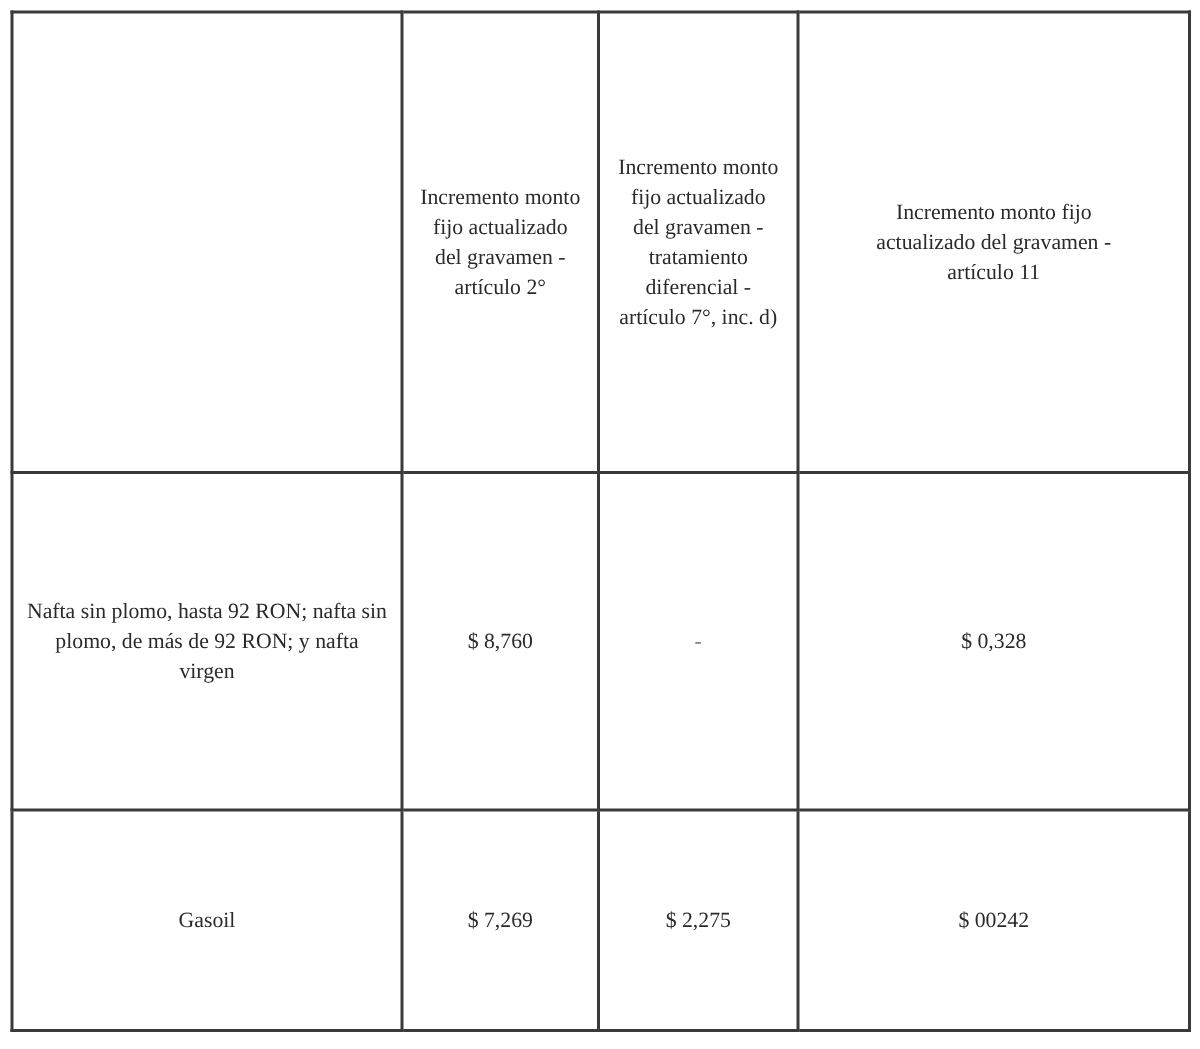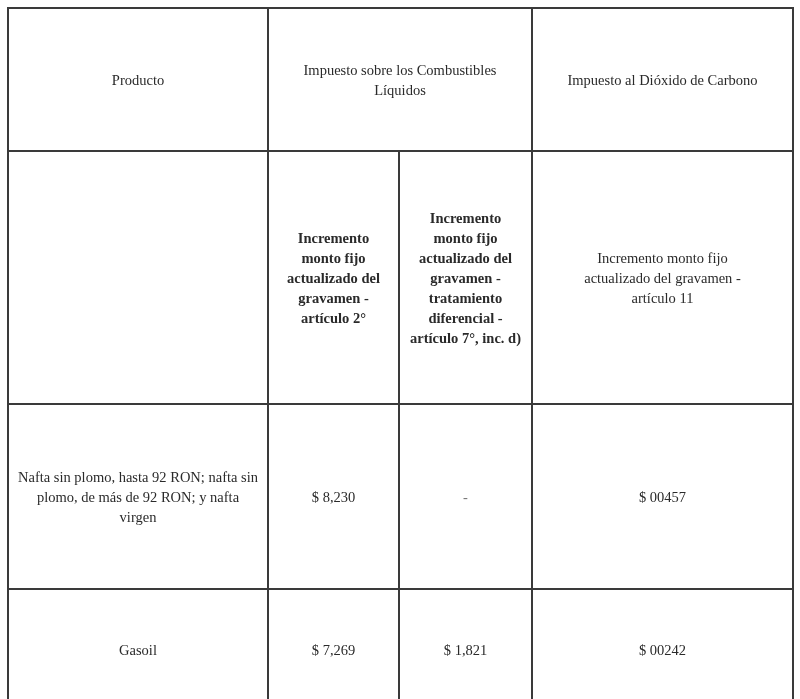--- a/index.html
+++ b/index.html
@@ -32,56 +32,51 @@
       border: 2px solid #3a3a3a;
       text-align: center;
       vertical-align: middle;
       font-weight: normal;
       font-size: 14.5px;
       line-height: 20px;
       padding: 0 8px;
     }
     .hdr-main th { font-size: 15px; }
     .sub td { font-size: 14.5px; }
-    .sub .narrow { padding: 0 10px; font-weight: bold; }
+    .sub .narrow { padding: 0 10px; }
     .val { font-size: 15px; }
     .prod { font-size: 14.5px; padding: 0 4px; }
     .gasoil-row td { vertical-align: top; padding-top: 26px; border-radius: 28px; }
     .dash { color: #777; }
   </style>
 </head>
 <body>
 
 <div class="tbl-wrap">
   <table class="tax-table">
     <colgroup>
       <col style="width:260px">
       <col style="width:131px">
       <col style="width:133px">
       <col style="width:261px">
     </colgroup>
     <tbody>
-        <tr class="hdr-main" style="height:143px">
-      <th>Producto</th>
-      <th colspan="2">Impuesto sobre los Combustibles Líquidos</th>
-      <th>Impuesto al Dióxido de Carbono</th>
-    </tr>
     <tr class="sub" style="height:253px">
       <td></td>
       <td class="narrow">Incremento monto fijo actualizado del gravamen - artículo 2°</td>
       <td class="narrow">Incremento monto fijo actualizado del gravamen - tratamiento diferencial - artículo 7°, inc. d)</td>
       <td style="padding:16px 36px">Incremento monto fijo actualizado del gravamen - artículo 11</td>
     </tr>
     <tr style="height:185px">
       <td class="prod">Nafta sin plomo, hasta 92 RON; nafta sin plomo, de más de 92 RON; y nafta virgen</td>
-      <td class="val">$ 8,230</td>
+      <td class="val">$ 8,760</td>
       <td class="val dash">-</td>
-      <td class="val">$ 00457</td>
+      <td class="val">$ 0,328</td>
     </tr>
     <tr class="gasoil-row" style="height:121px">
       <td class="prod">Gasoil</td>
       <td class="val">$ 7,269</td>
-      <td class="val">$ 1,821</td>
+      <td class="val">$ 2,275</td>
       <td class="val">$ 00242</td>
     </tr>
   </tbody>
     </table>
 </div>
 
 </body></html>

